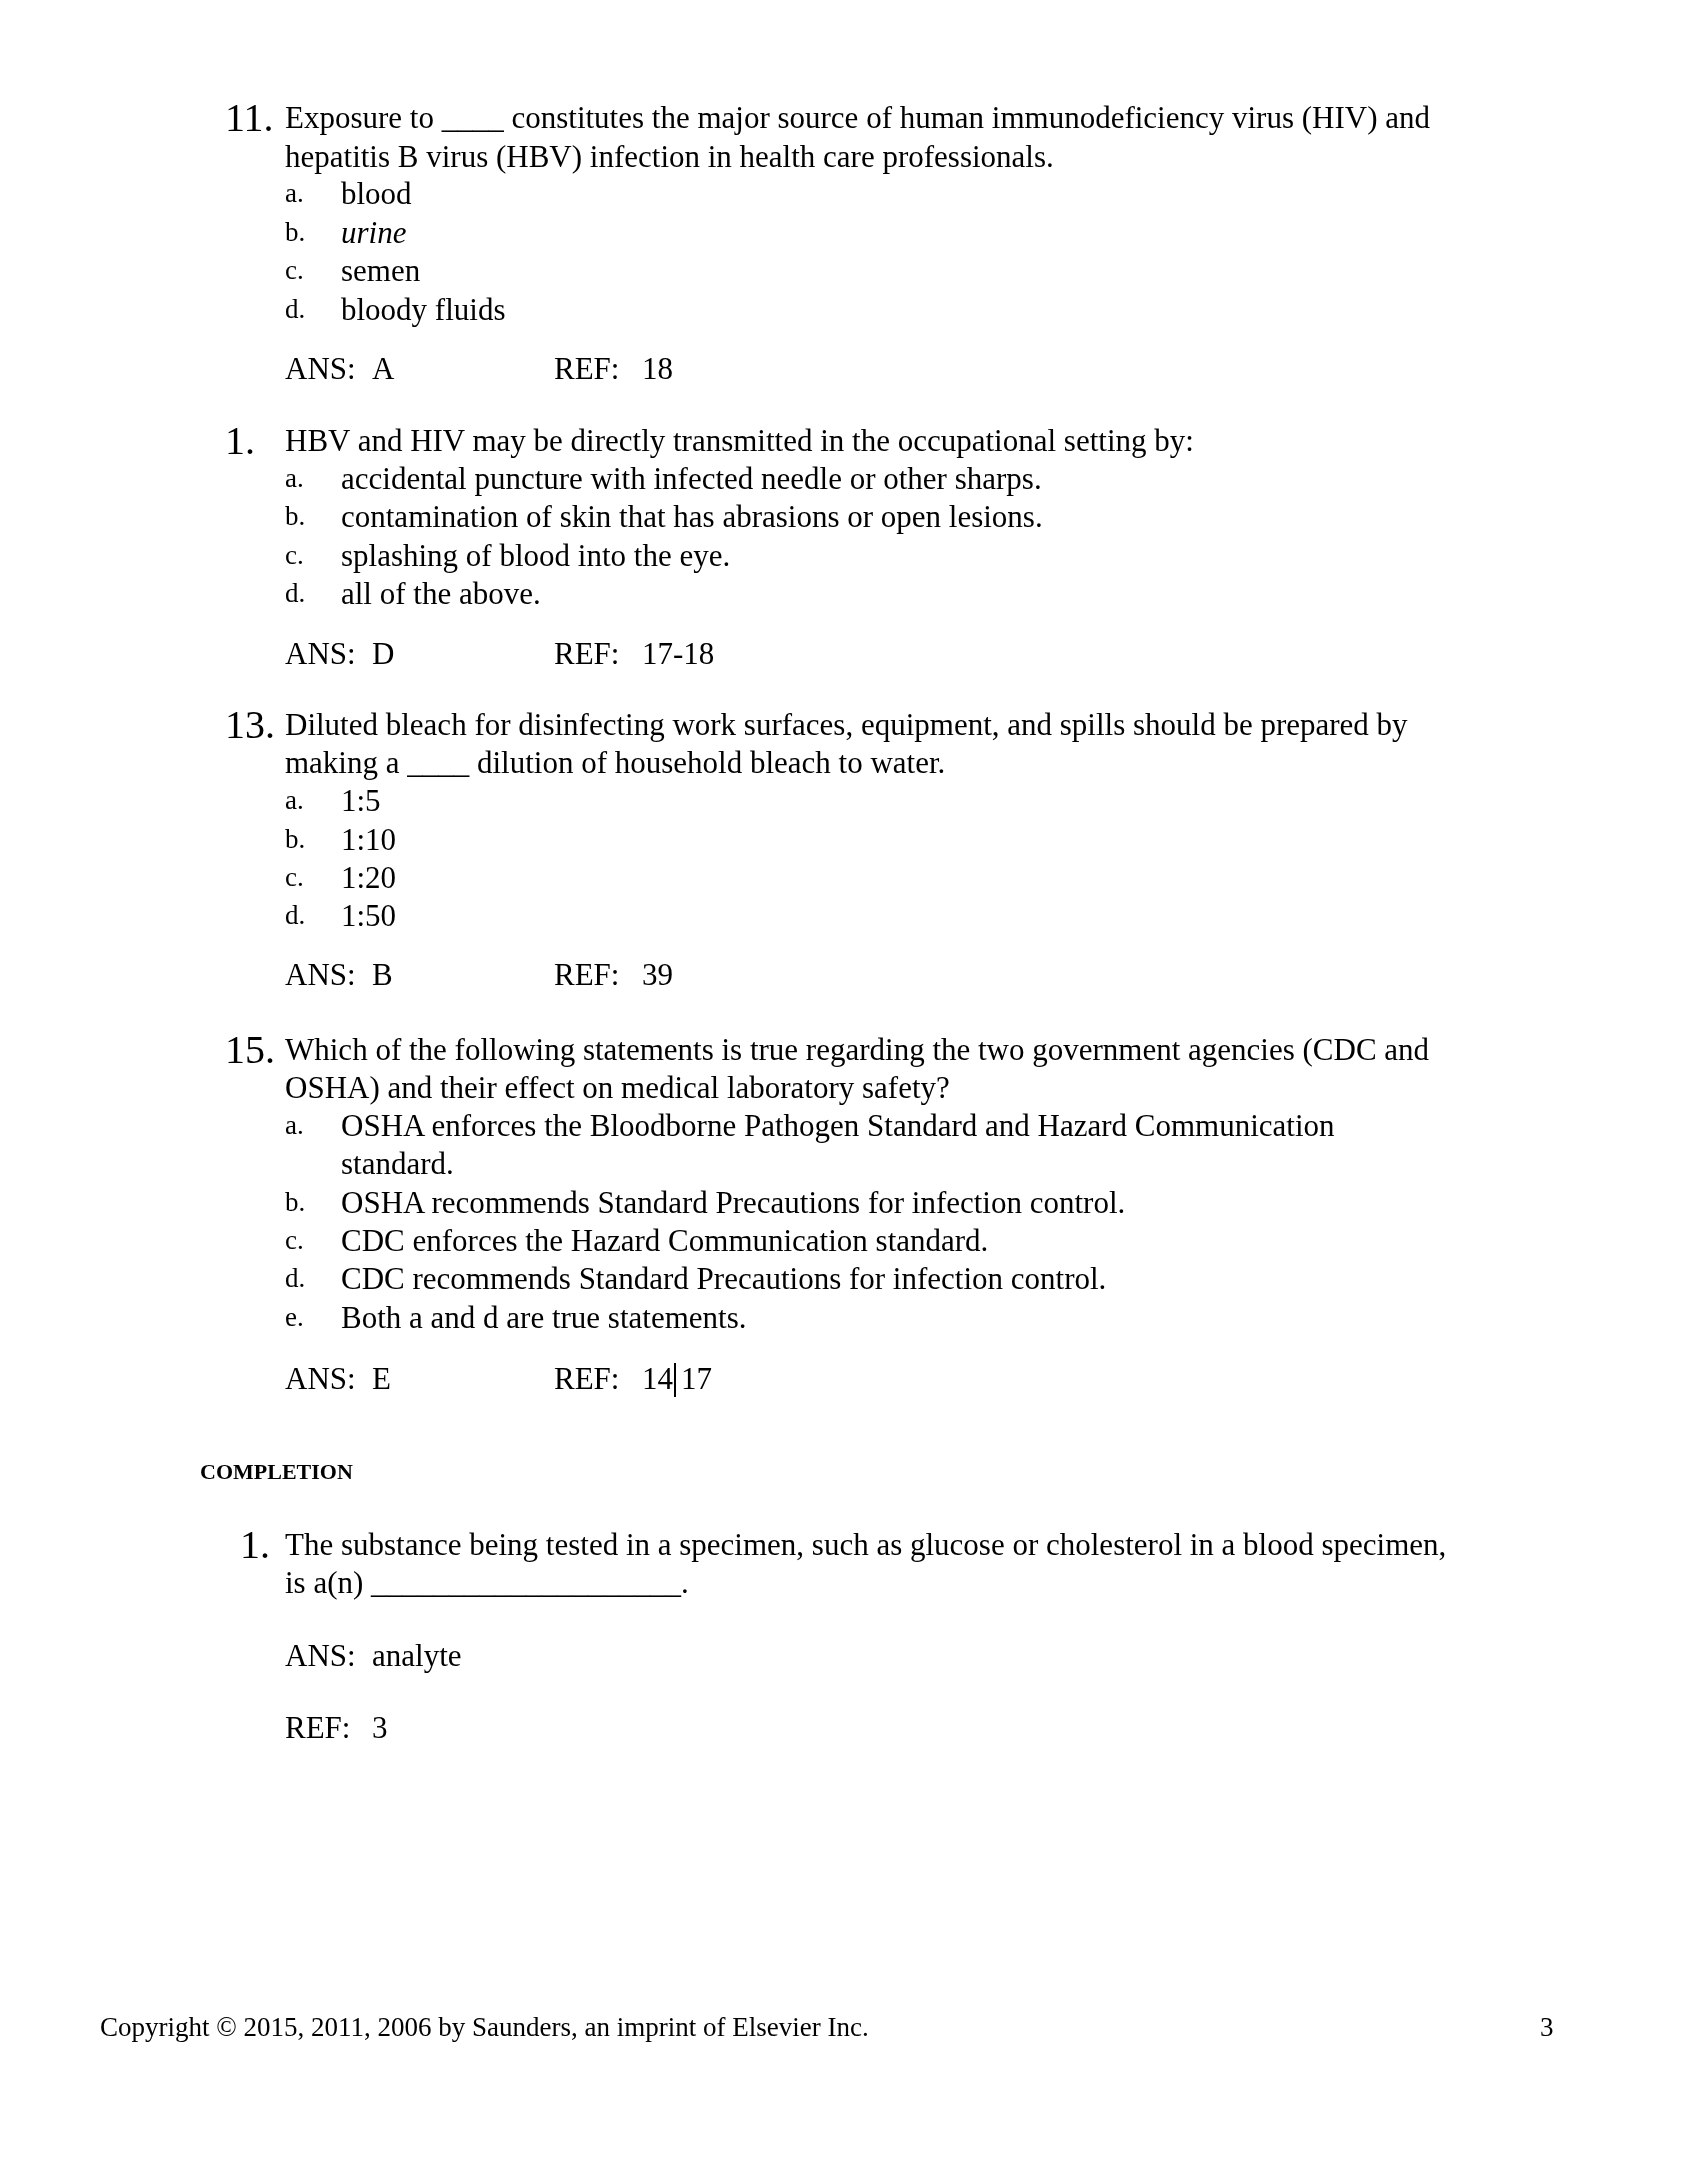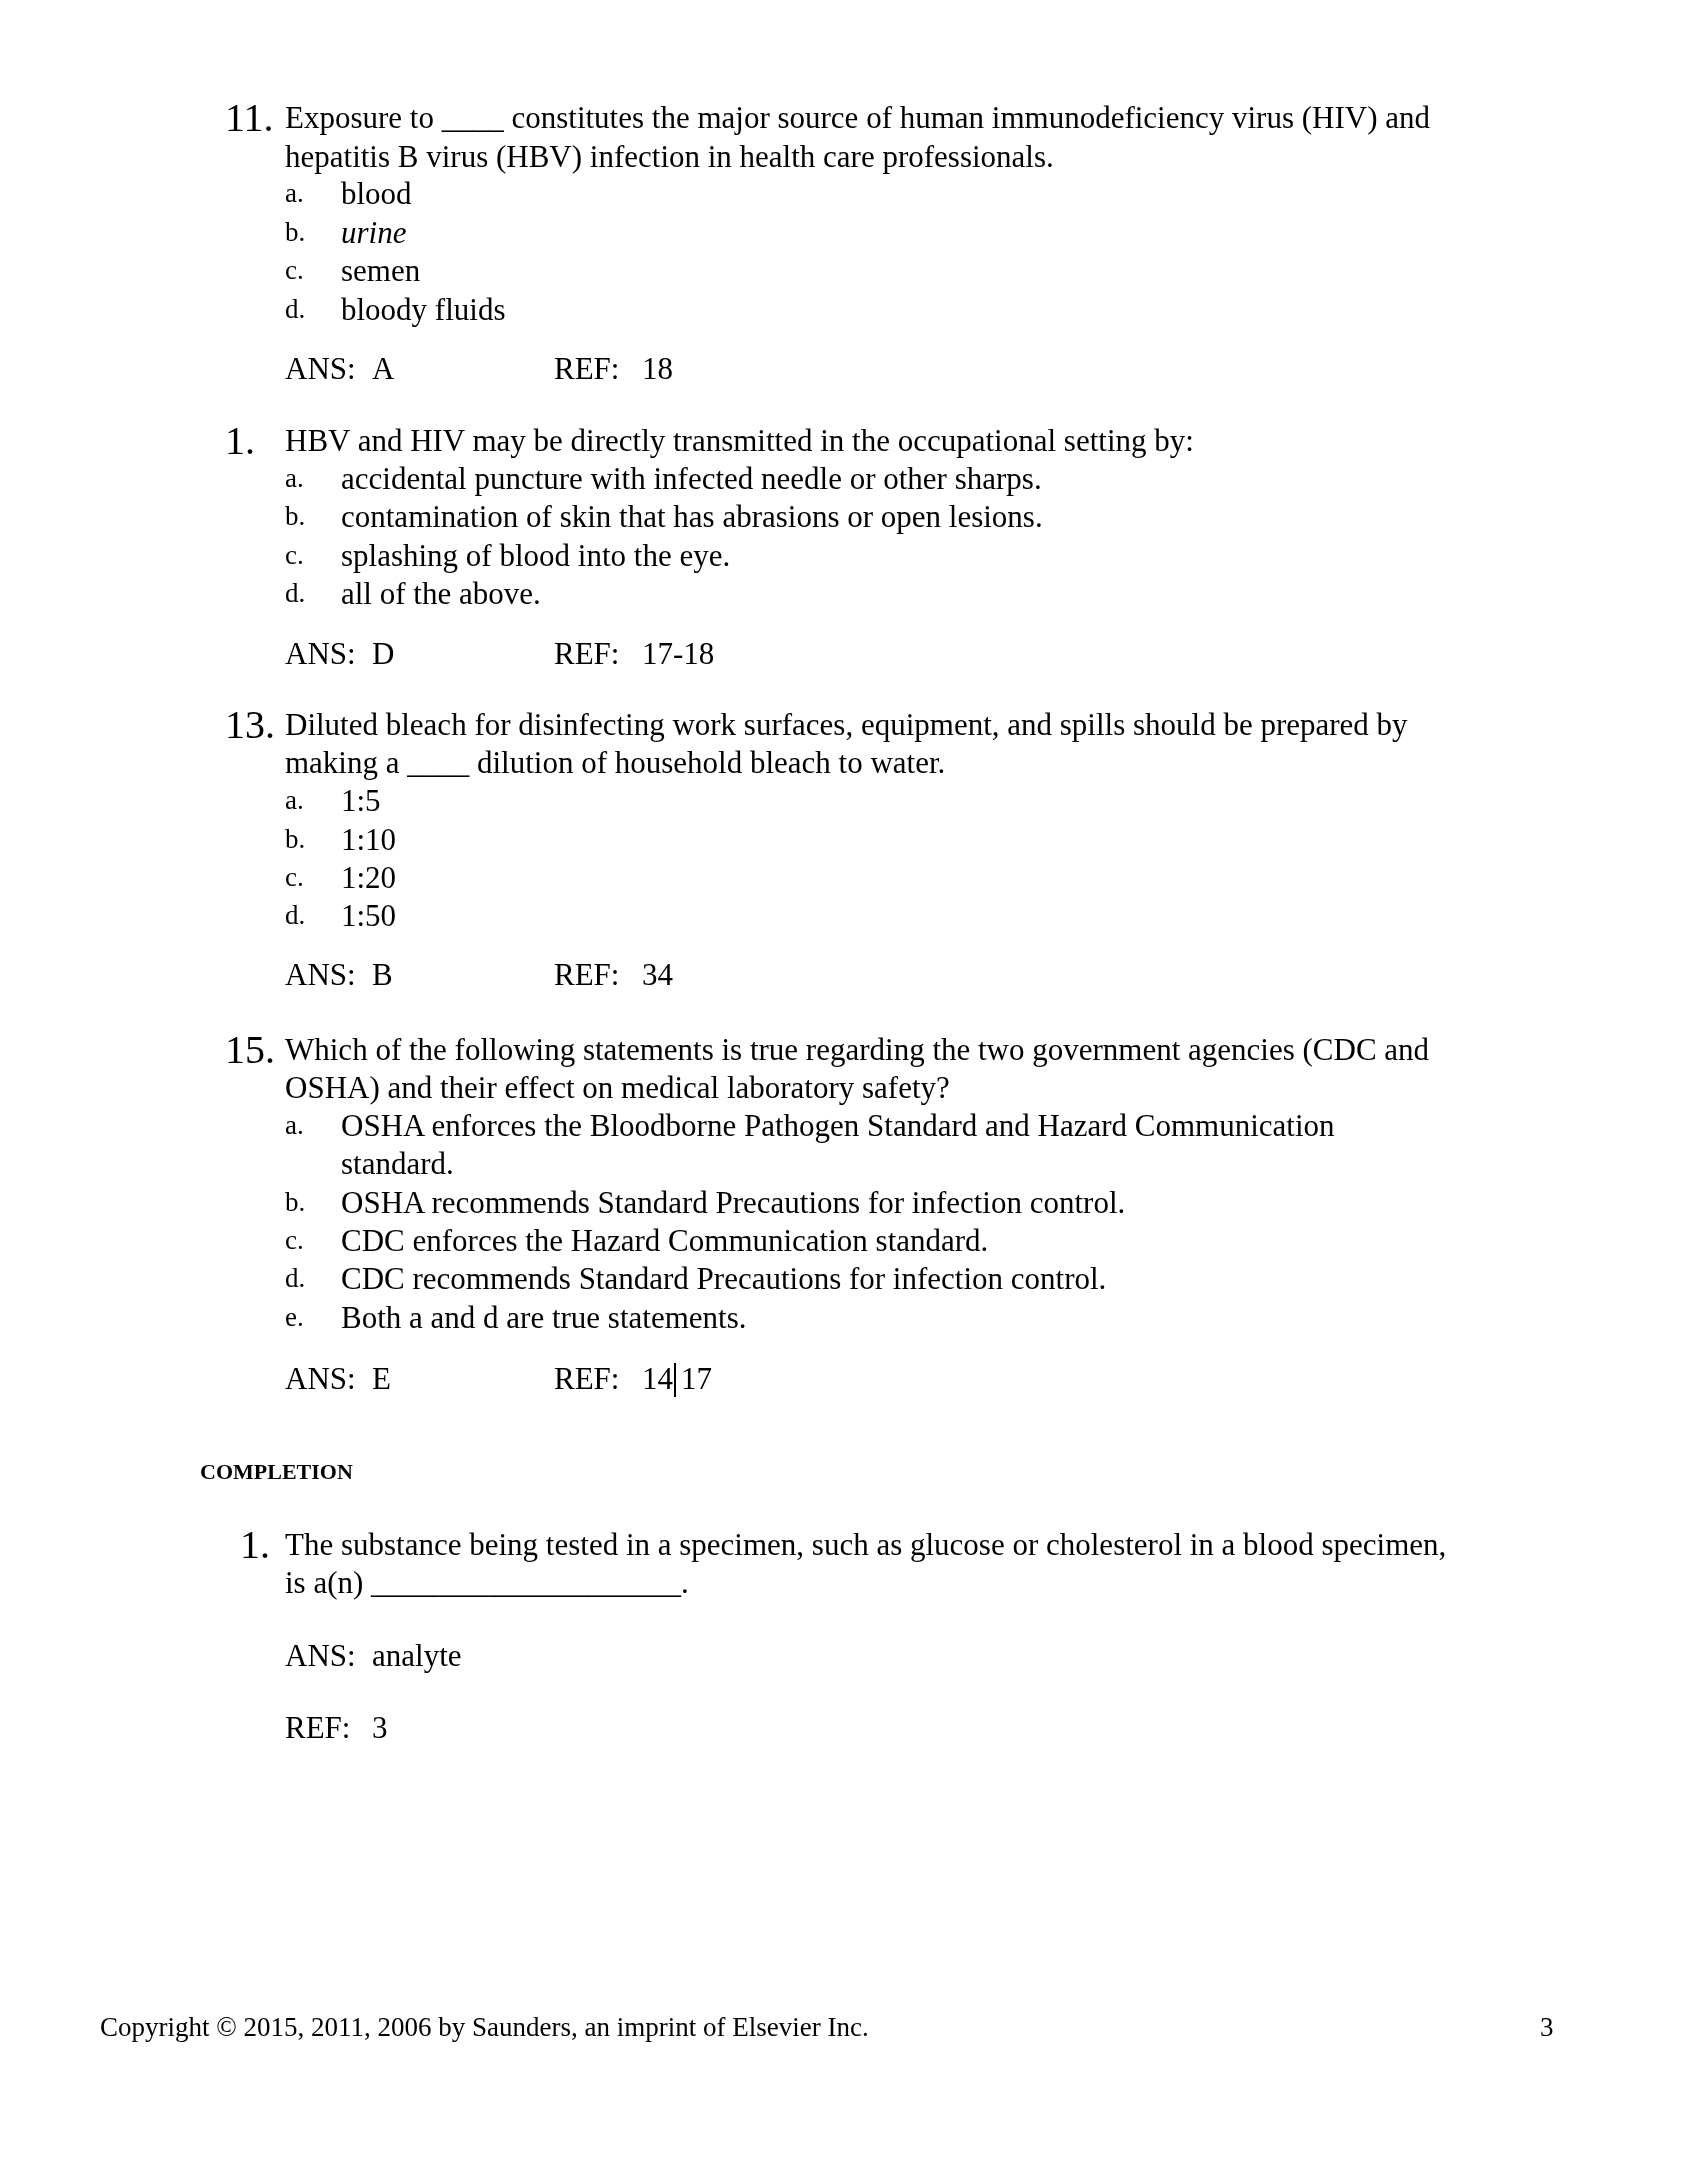--- a/index.html
+++ b/index.html
@@ -80,21 +80,21 @@
   <span class="optlabel" style="left:285px; top:824px;">b.</span>
   <span class="ln" style="left:341px; top:824px;">1:10</span>
   <span class="optlabel" style="left:285px; top:862px;">c.</span>
   <span class="ln" style="left:341px; top:862px;">1:20</span>
   <span class="optlabel" style="left:285px; top:900px;">d.</span>
   <span class="ln" style="left:341px; top:900px;">1:50</span>
 
   <span class="ln" style="left:285px; top:959px;">ANS:</span>
   <span class="ln" style="left:372px; top:959px;">B</span>
   <span class="ln" style="left:554px; top:959px;">REF:</span>
-  <span class="ln" style="left:642px; top:959px;">34</span>
+  <span class="ln" style="left:642px; top:959px;">39</span>
 </div>
 
 <div>
   <span class="qnum" style="left:225px; top:1034px;">15.</span>
   <span class="ln" style="left:285px; top:1034px;">Which of the following statements is true regarding the two government agencies (CDC and</span>
   <span class="ln" style="left:285px; top:1072px;">OSHA) and their effect on medical laboratory safety?</span>
 
   <span class="optlabel" style="left:285px; top:1110px;">a.</span>
   <span class="ln" style="left:341px; top:1110px;">OSHA enforces the Bloodborne Pathogen Standard and Hazard Communication</span>
   <span class="ln" style="left:341px; top:1148px;">standard.</span>

